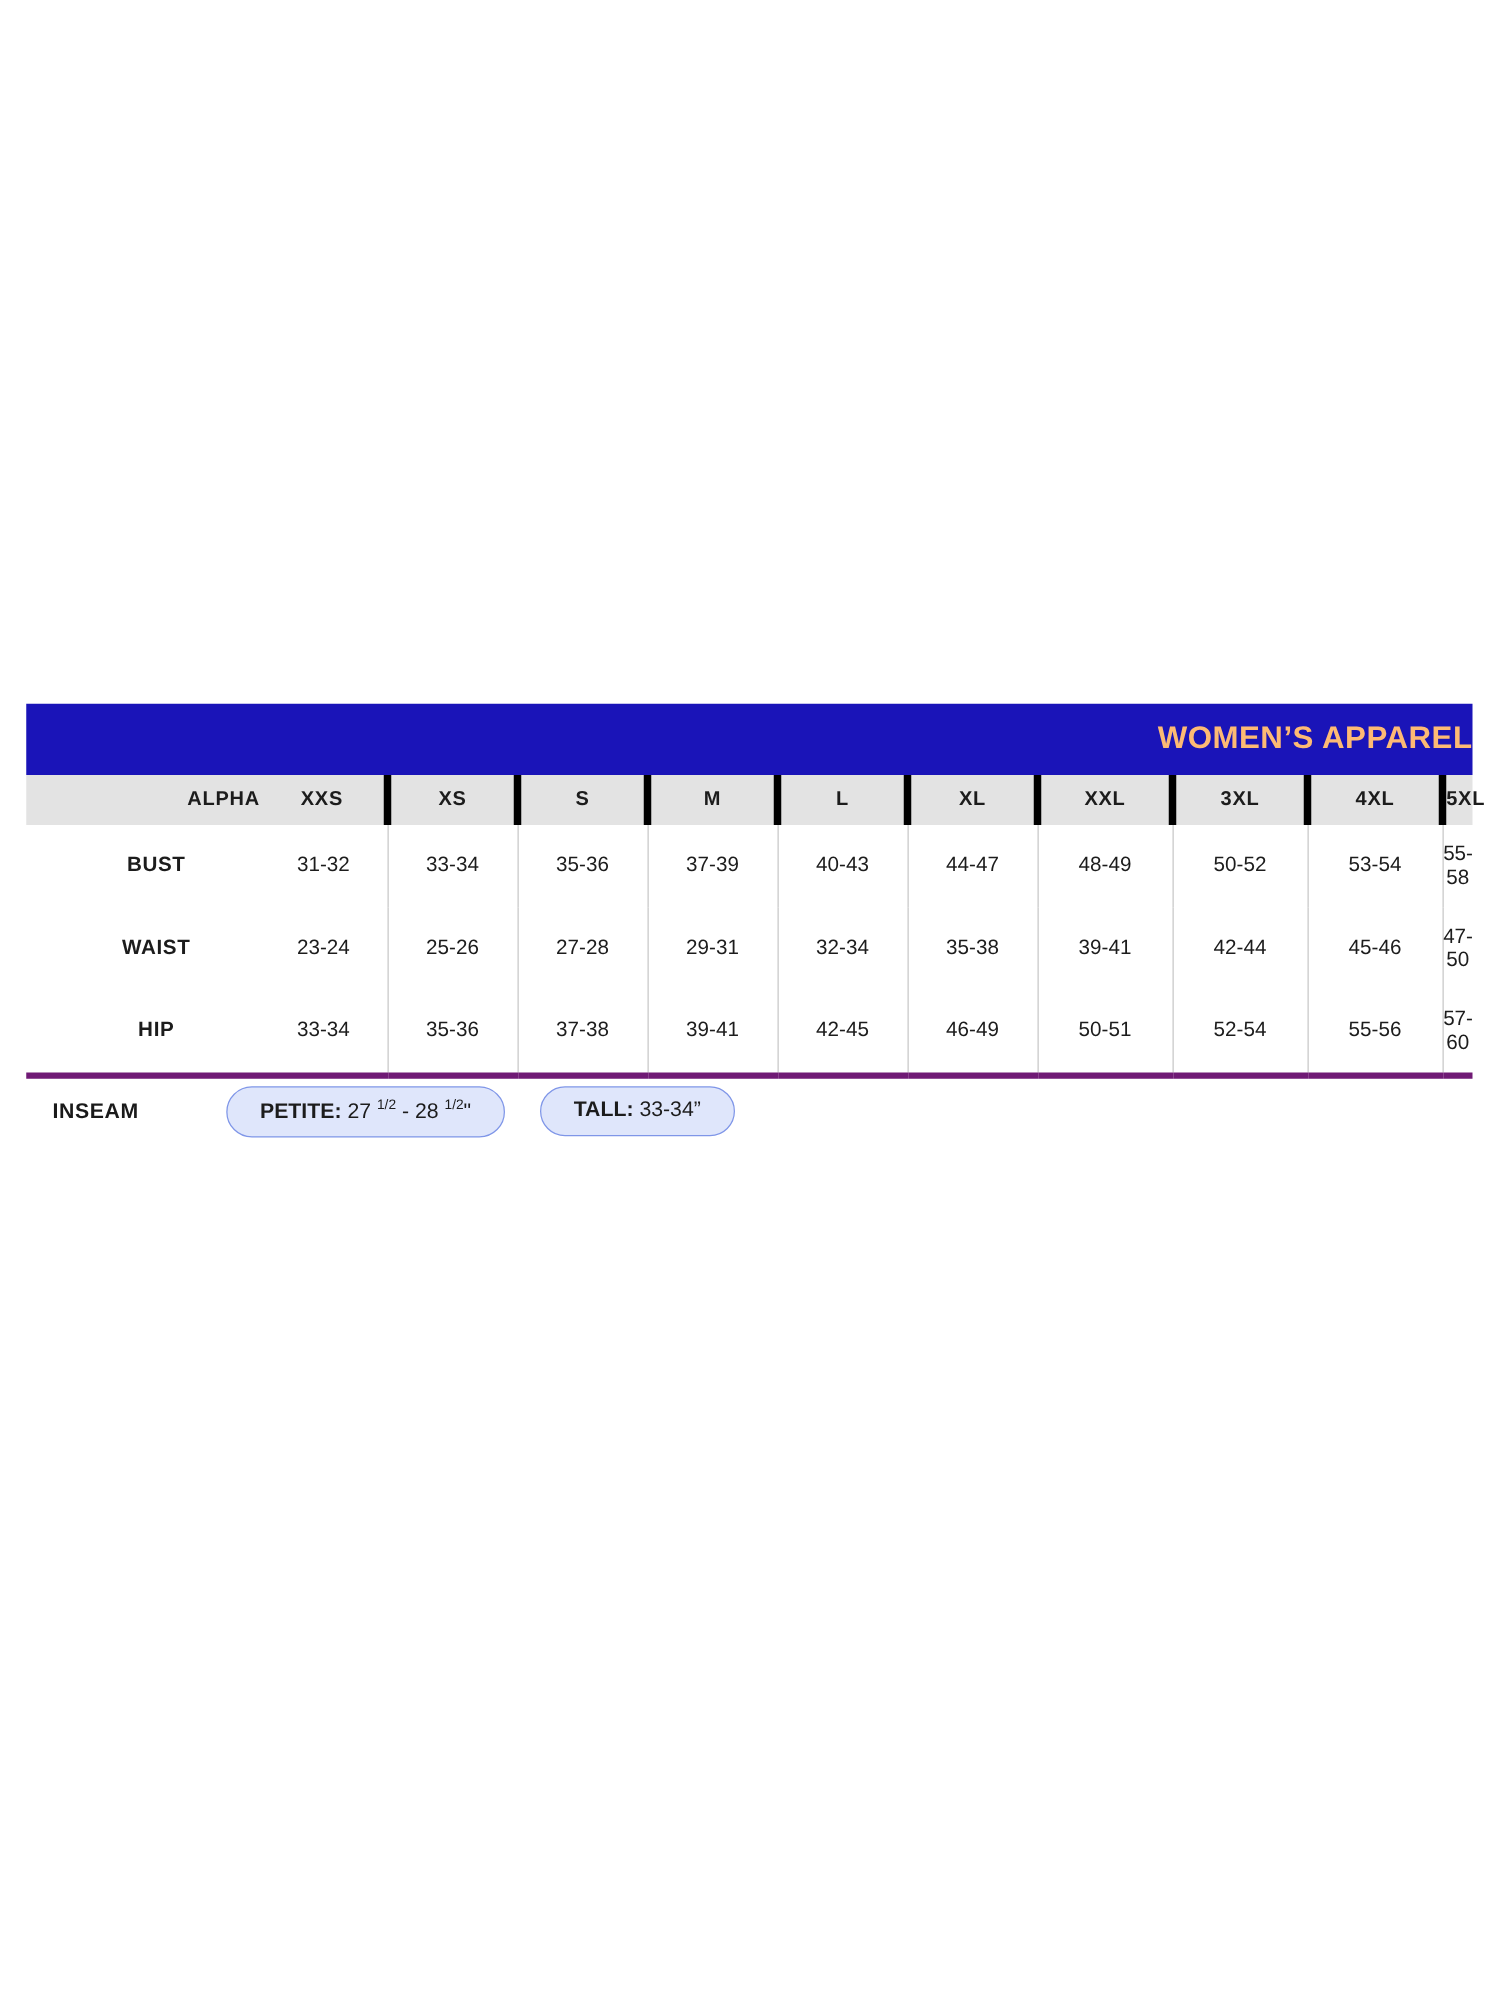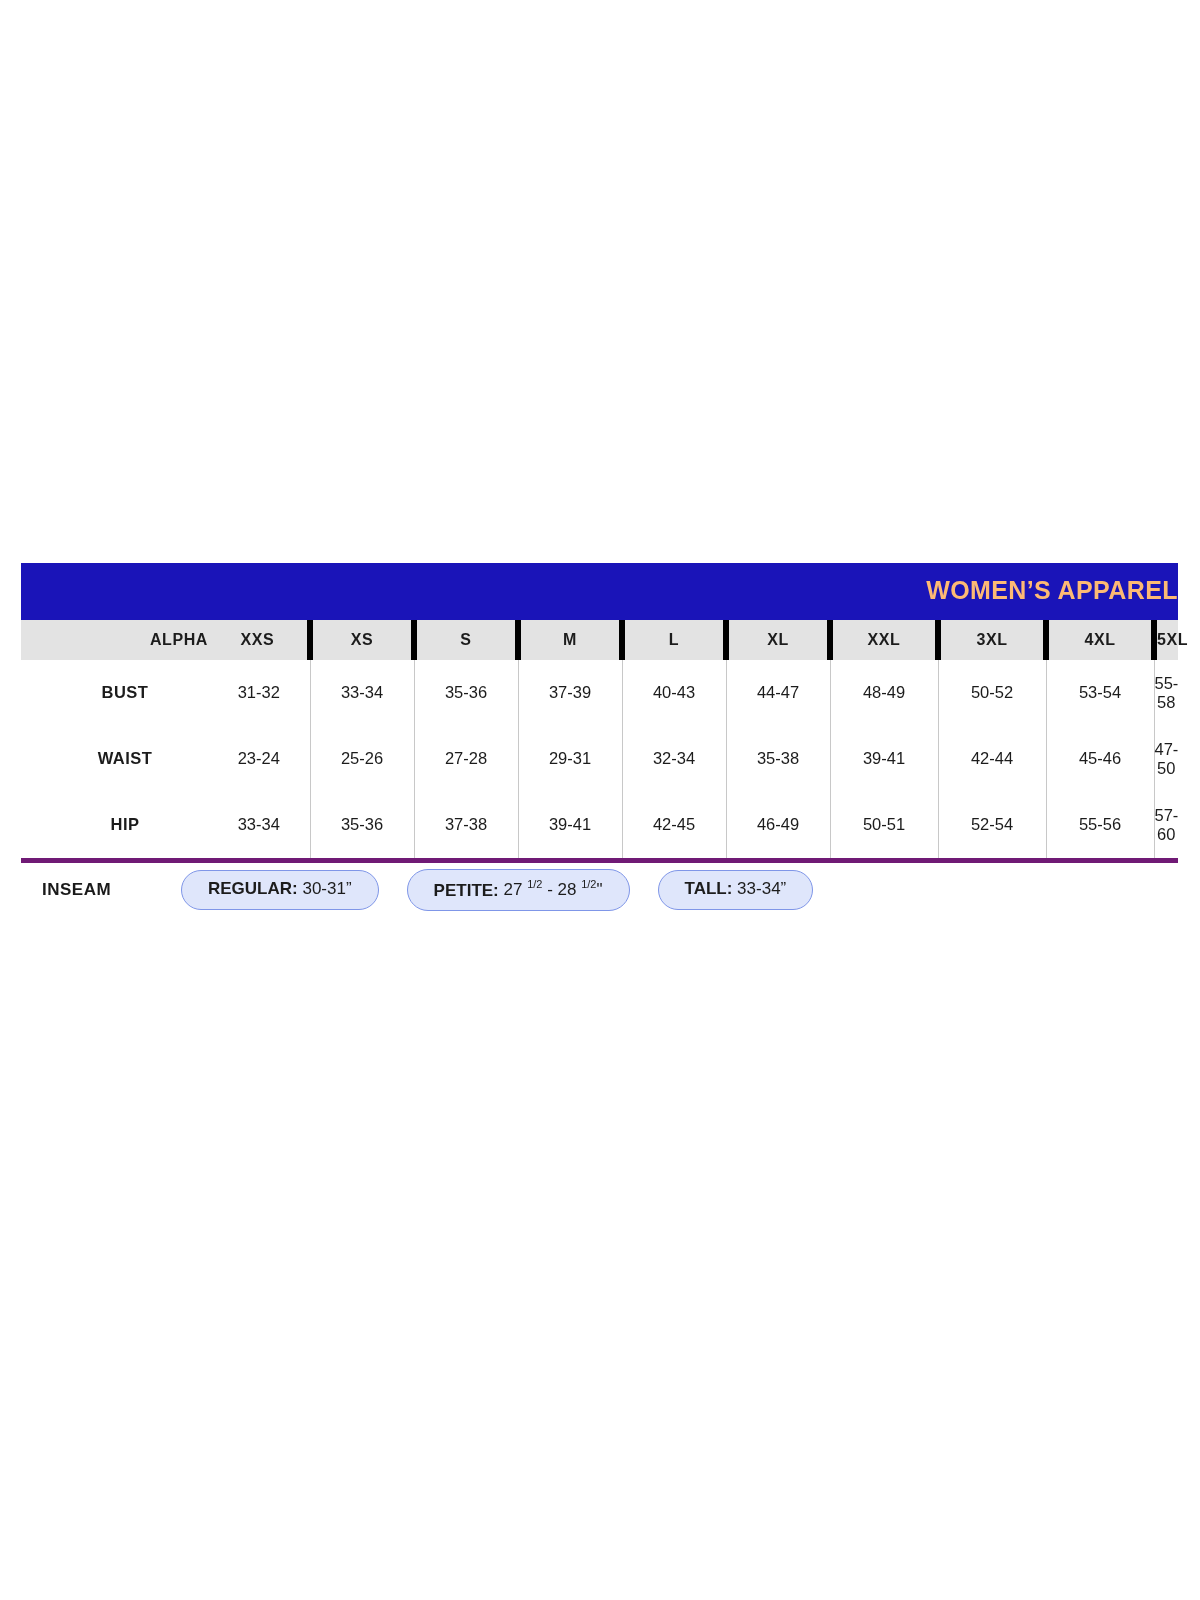--- a/index.html
+++ b/index.html
@@ -178,24 +178,20 @@
         <td>52-54</td>
         <td>55-56</td>
         <td>57-60</td>
       </tr>
     </tbody>
   </table>
 
   <div class="inseam-row">
     <div class="inseam-label">INSEAM</div>
 
-    <div class="pill">
-      <b>REGULAR:</b>
-      <span>30-31”</span>
-    </div>
 
     <div class="pill">
       <b>PETITE:</b>
       <span>27 <span class="frac">1/2</span> - 28 <span class="frac">1/2</span>"</span>
     </div>
 
     <div class="pill">
       <b>TALL:</b>
       <span>33-34”</span>
     </div>

